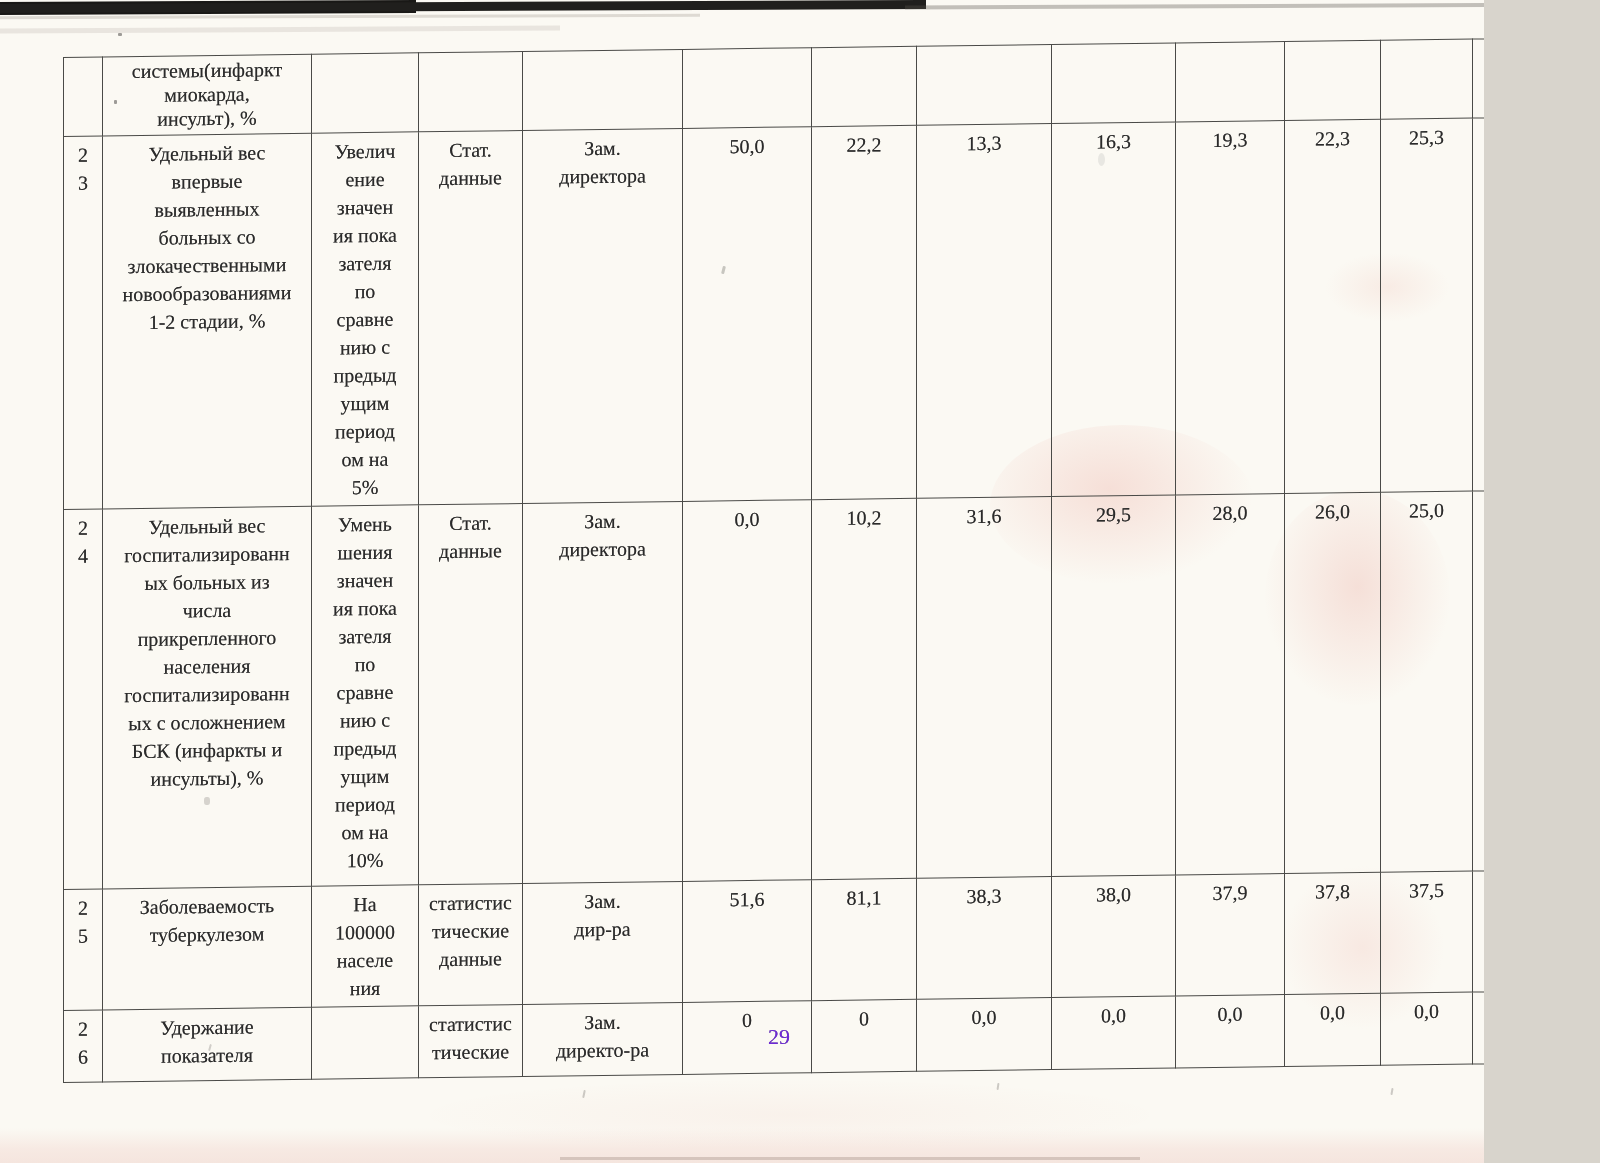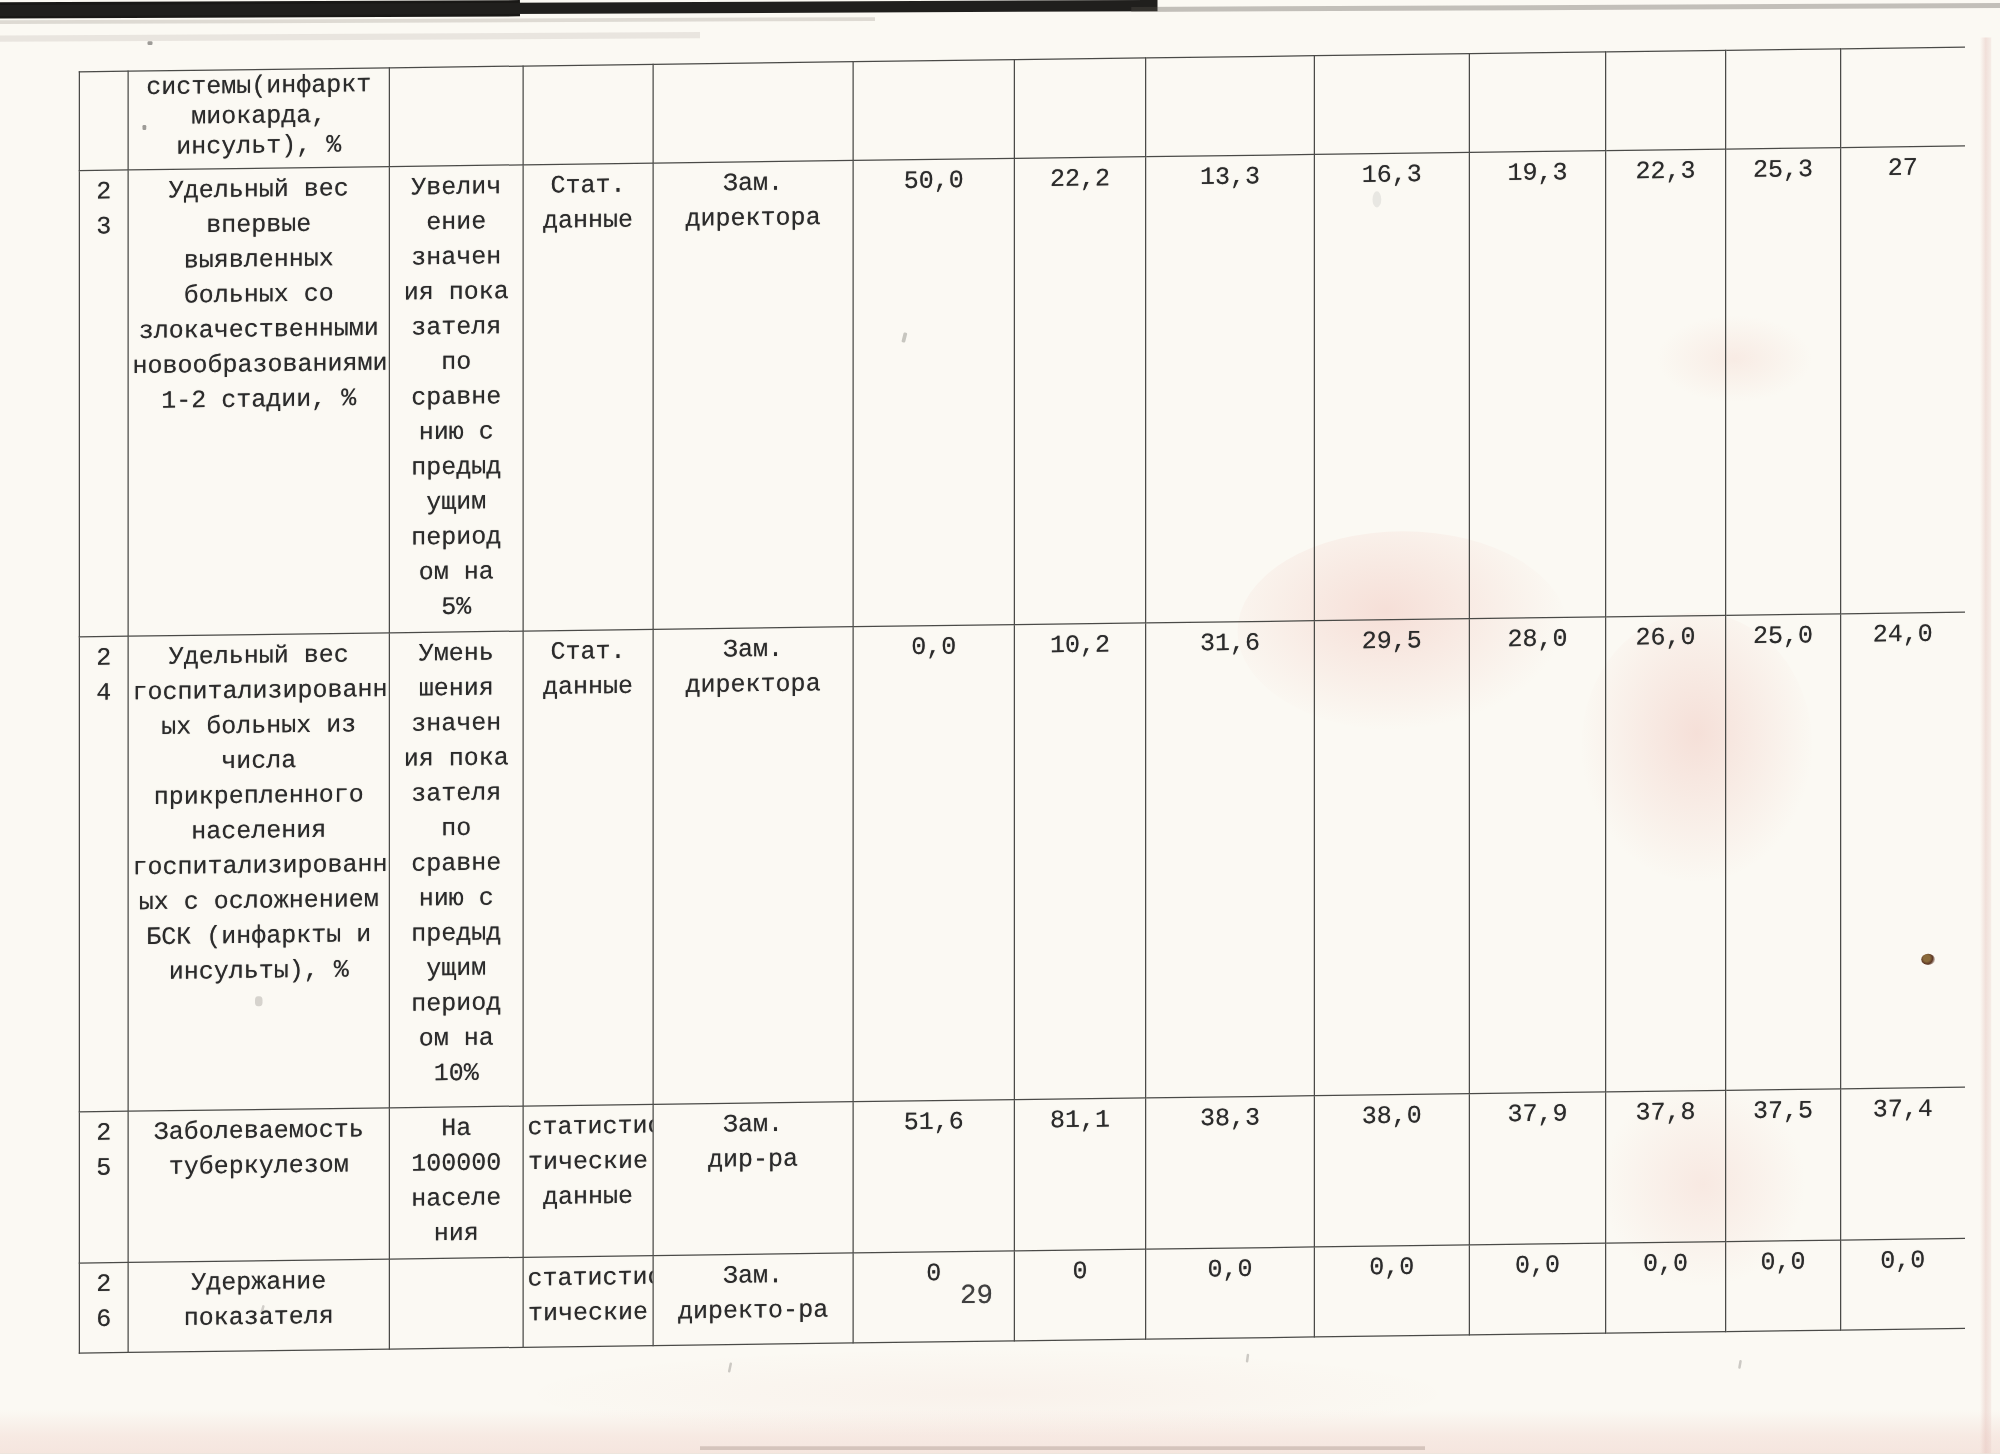--- a/index.html
+++ b/index.html
@@ -1,19 +1,19 @@
 <!DOCTYPE html>
 <html><head>
 <meta charset="utf-8">
 <style>
   html,body{margin:0;padding:0;background:#d8d4cc;}
   .page{
-    position:relative;width:1600px;height:1163px;overflow:hidden;
+    position:relative;width:1484px;height:1163px;overflow:hidden;
     background:#fbf9f3;
-    font-family:Liberation Mono, monospace;
+    font-family:Liberation Serif, serif;
     color:#2b2b2b;
   }
   
   .band-main{position:absolute;left:-4px;top:2px;width:930px;height:9px;background:#201f1d;transform:rotate(-0.25deg);}
   .band-thick{position:absolute;left:-4px;top:1px;width:420px;height:13px;background:#191816;transform:rotate(-0.25deg);}
   .band-tail{position:absolute;left:905px;top:4px;width:695px;height:4px;background:rgba(90,84,78,.35);transform:rotate(-0.25deg);}
   .band-under{position:absolute;left:0;top:15px;width:700px;height:3px;background:rgba(120,110,100,.22);transform:rotate(-0.2deg);}
   .band-smear{position:absolute;left:0;top:27px;width:560px;height:5px;background:rgba(125,115,105,.14);transform:rotate(-0.3deg);}
   .bottom-band{position:absolute;left:0;top:1128px;width:1600px;height:35px;
     background:linear-gradient(180deg,rgba(242,216,210,0) 0%,rgba(240,208,200,.38) 60%,rgba(238,206,198,.46) 100%);}
@@ -52,21 +52,21 @@
   table.doc td.last{border-right:none;}
   td.c-num{line-height:30px;padding-top:5px;font-size:21px;}
   td.c-ind{padding-top:7px;padding-left:6px;padding-right:6px;}
   td.c-tgt{line-height:24px;padding-top:7px;font-size:20px;}
   td.c-src{line-height:27px;padding-top:6px;}
   td.c-res{line-height:28px;padding-top:6px;}
   td.c-val{padding-top:8px;font-size:21px;}
   td.al{text-align:left;padding-left:8px;}
   tr.r-part td.c-ind{line-height:24px;padding-top:2px;}
   
-  .pagenum{position:absolute;left:768px;top:1024px;font-size:22px;color:#404040;text-shadow:0 0 .6px rgba(43,43,43,.6);}
+  .pagenum{position:absolute;left:768px;top:1024px;font-size:22px;color:#6d28d9;text-shadow:0 0 .6px rgba(43,43,43,.6);}
 </style>
 </head>
 <body>
 
 <div class="page">
 
   <div class="band-thick"></div>
   <div class="band-main"></div>
   <div class="band-tail"></div>
   <div class="band-under"></div>

